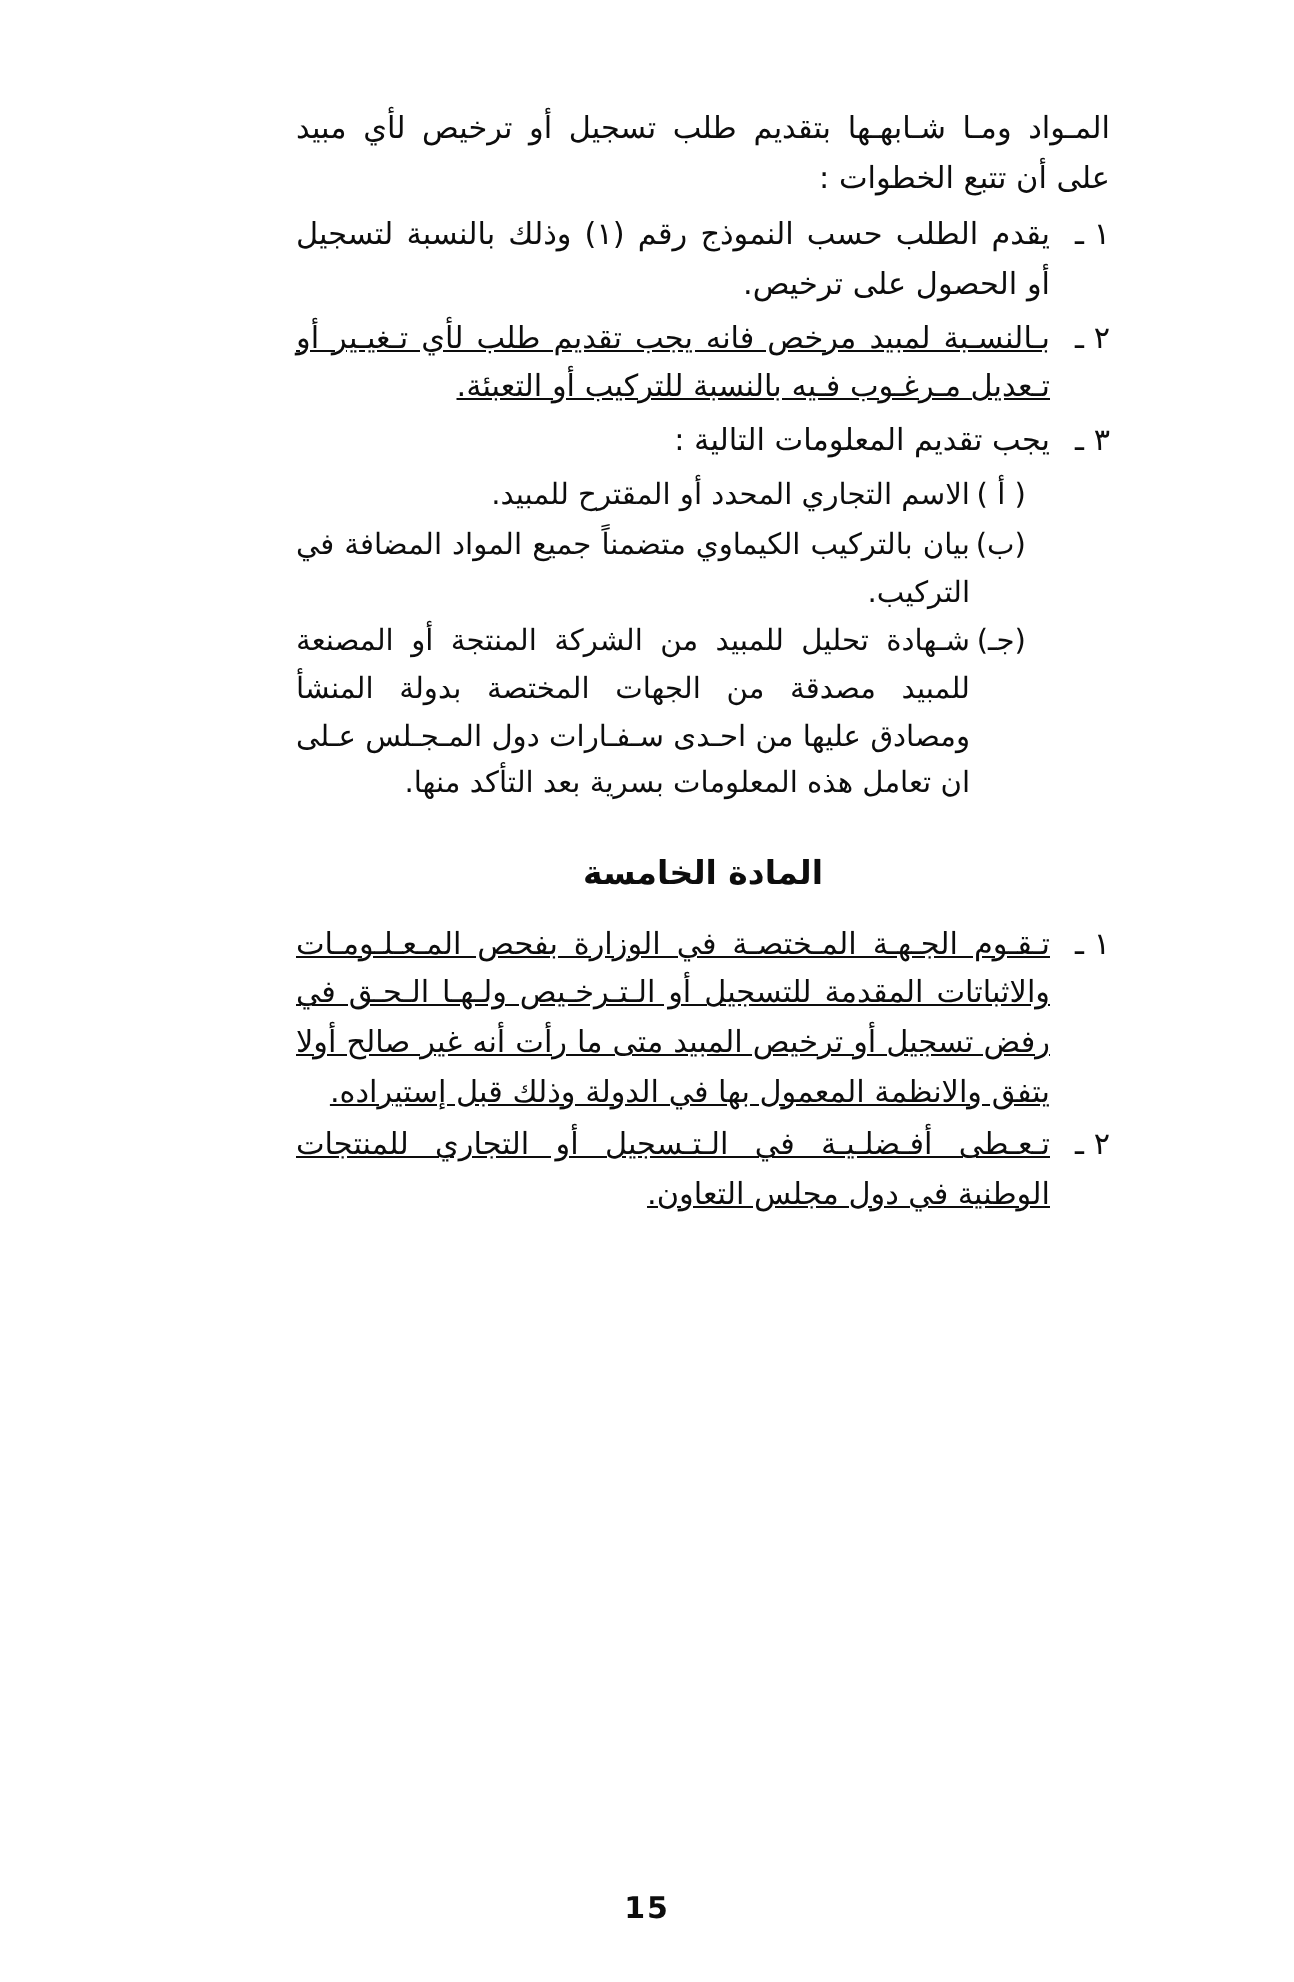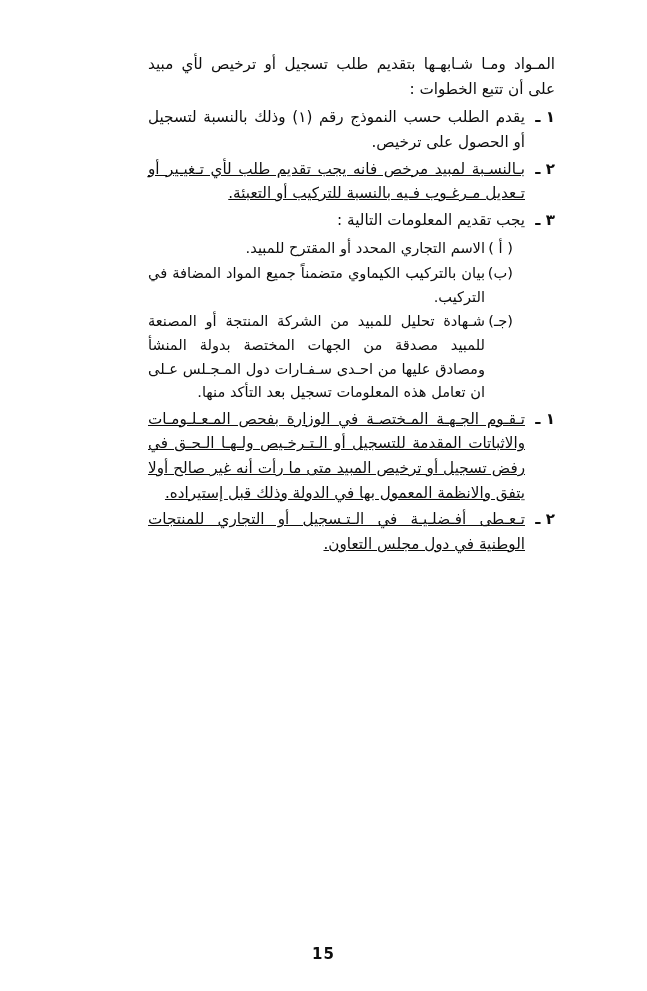--- a/index.html
+++ b/index.html
@@ -41,21 +41,20 @@
     font-size: 15.2px;
     line-height: 1.62;
     margin-bottom: 2px;
   }
   .marker {
     flex: 0 0 auto;
     width: 30px;
     text-align: right;
     white-space: nowrap;
     padding-top: 0px;
-    font-weight: bold;
   }
   .itemtext {
     flex: 1 1 auto;
     text-align: justify;
     text-align-last: right;
     letter-spacing: 0.2px;
   }
   .itemtext.stretch {
     letter-spacing: 1.1px;
     text-decoration: underline;
@@ -133,28 +132,29 @@
           <li>
             <span class="marker2">( أ )</span>
             <span class="subtext">الاسم التجاري المحدد أو المقترح للمبيد.</span>
           </li>
           <li>
             <span class="marker2">(ب)</span>
             <span class="subtext">بيان بالتركيب الكيماوي متضمناً جميع المواد المضافة في التركيب.</span>
           </li>
           <li>
             <span class="marker2">(جـ)</span>
-            <span class="subtext stretch">شـهادة تحليل للمبيد من الشركة المنتجة أو المصنعة للمبيد مصدقة من الجهات المختصة بدولة المنشأ ومصادق عليها من احـدى سـفـارات دول المـجـلس عـلى ان تعامل هذه المعلومات تسجيل بعد التأكد منها.</span>
+            <span class="subtext stretch">شـهادة تحليل للمبيد من الشركة المنتجة أو المصنعة للمبيد مصدقة من الجهات المختصة بدولة المنشأ ومصادق عليها من احـدى سـفـارات دول المـجـلس عـلى ان تعامل هذه المعلومات بسرية بعد التأكد منها.</span>
           </li>
         </ol>
       </div>
     </li>
 
   </ol>
 
+  <h2 class="article-title">المادة الخامسة</h2>
 
   <ol class="level1">
     <li>
       <span class="marker">١ ـ</span>
       <span class="itemtext stretch">تـقـوم الجـهـة المـختصـة في الوزارة بفحص المـعـلـومـات والاثباتات المقدمة للتسجيل أو الـتـرخـيص ولـهـا الـحـق في رفض تسجيل أو ترخيص المبيد متى ما رأت أنه غير صالح أولا يتفق والانظمة المعمول بها في الدولة وذلك قبل إستيراده.</span>
     </li>
     <li>
       <span class="marker">٢ ـ</span>
       <span class="itemtext stretch">تـعـطى أفـضلـيـة في الـتـسجيل أو التجاري للمنتجات الوطنية في دول مجلس التعاون.</span>
     </li>

